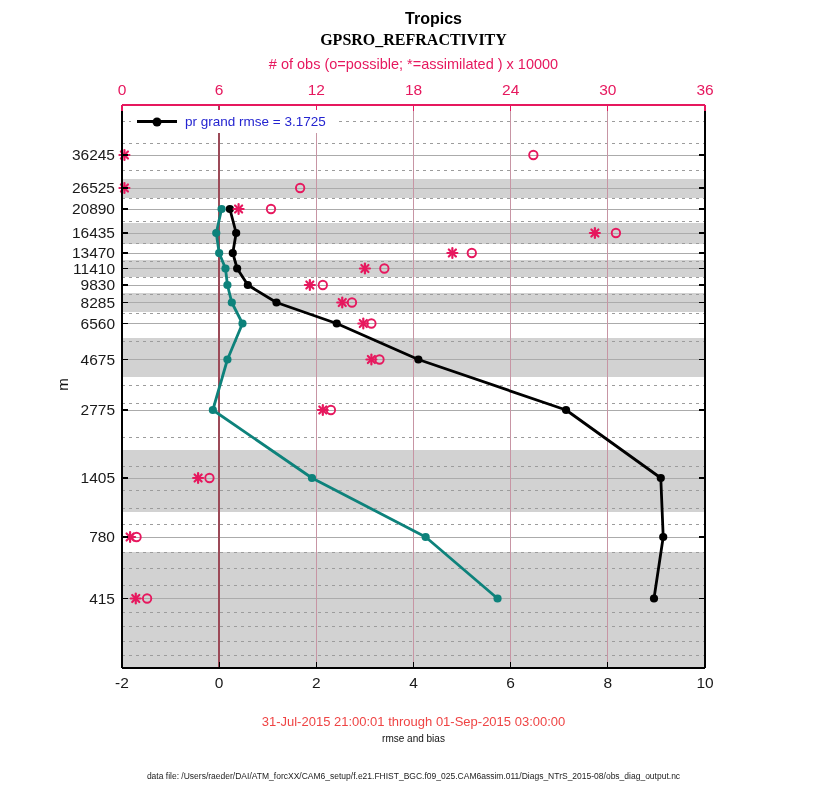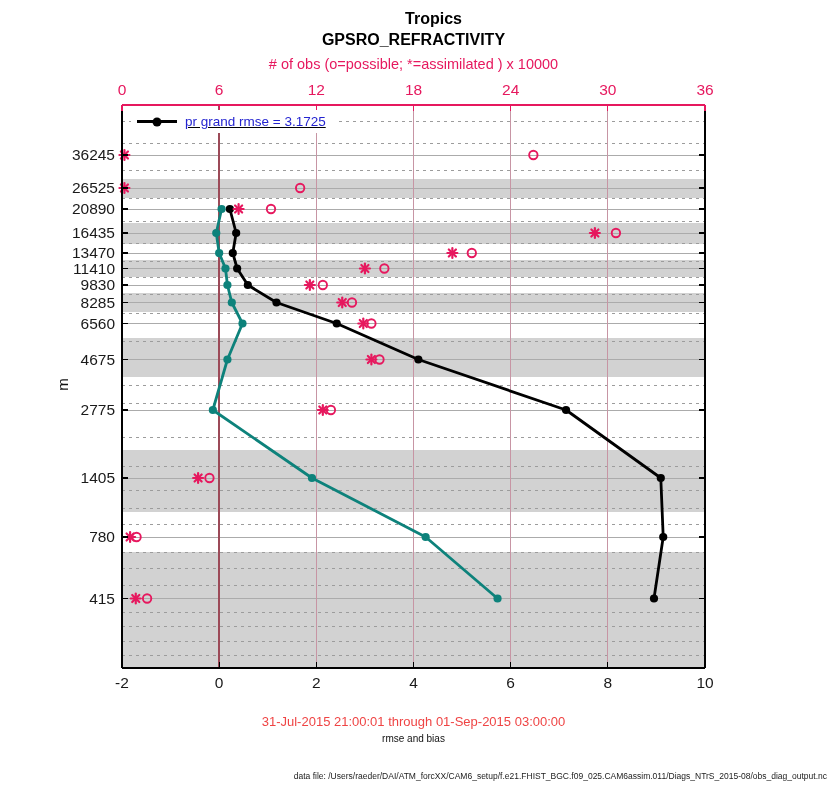--- a/index.html
+++ b/index.html
@@ -3,30 +3,30 @@
 <meta charset="utf-8">
 <style>
   html,body{margin:0;padding:0;background:#fff;}
   .fig{
     position:relative;width:830px;height:800px;background:#ffffff;
     font-family:"Liberation Sans", sans-serif;overflow:hidden;
   }
   .abs{position:absolute;}
   .ctr{left:0;width:827px;text-align:center;}
   .title1{top:10px;font-size:16px;font-weight:bold;color:#000;margin-left:20px;}
-  .title2{top:31px;font-size:16px;font-weight:bold;color:#000;}
+  .title2{top:31px;font-size:16px;font-weight:bold;color:#000;font-family:Liberation Serif, serif;}
   .topxlabel{top:56px;font-size:14.5px;color:#e6185e;}
   .xlabel{top:733px;font-size:10px;color:#111;}
   .daterange{top:714px;font-size:13px;color:#ef4444;}
-  .datafile{top:771px;font-size:8.5px;color:#222;text-align:right;}
+  .datafile{top:771px;font-size:8.5px;color:#222;}
   .ylabel{left:56px;top:376px;font-size:15px;color:#111;transform:rotate(-90deg);}
   svg{position:absolute;left:0;top:0;}
   svg text{font-family:"Liberation Sans", sans-serif;}
   .legend{
-    left:131px;top:110px;background:#ffffff;padding:2px 10px 2px 6px;text-decoration:underline;
+    left:131px;top:110px;background:#ffffff;padding:2px 10px 2px 6px;
   }
   .lg-row{display:flex;align-items:center;height:19px;}
   .lg-line{display:inline-block;width:40px;height:3px;position:relative;flex:0 0 40px;}
   .lg-dot{position:absolute;left:50%;top:50%;width:9px;height:9px;border-radius:50%;
     transform:translate(-50%,-50%);}
   .lg-label{margin-left:8px;font-size:13.5px;color:#2424d0;white-space:nowrap;}
 </style>
 </head>
 <body>
 

